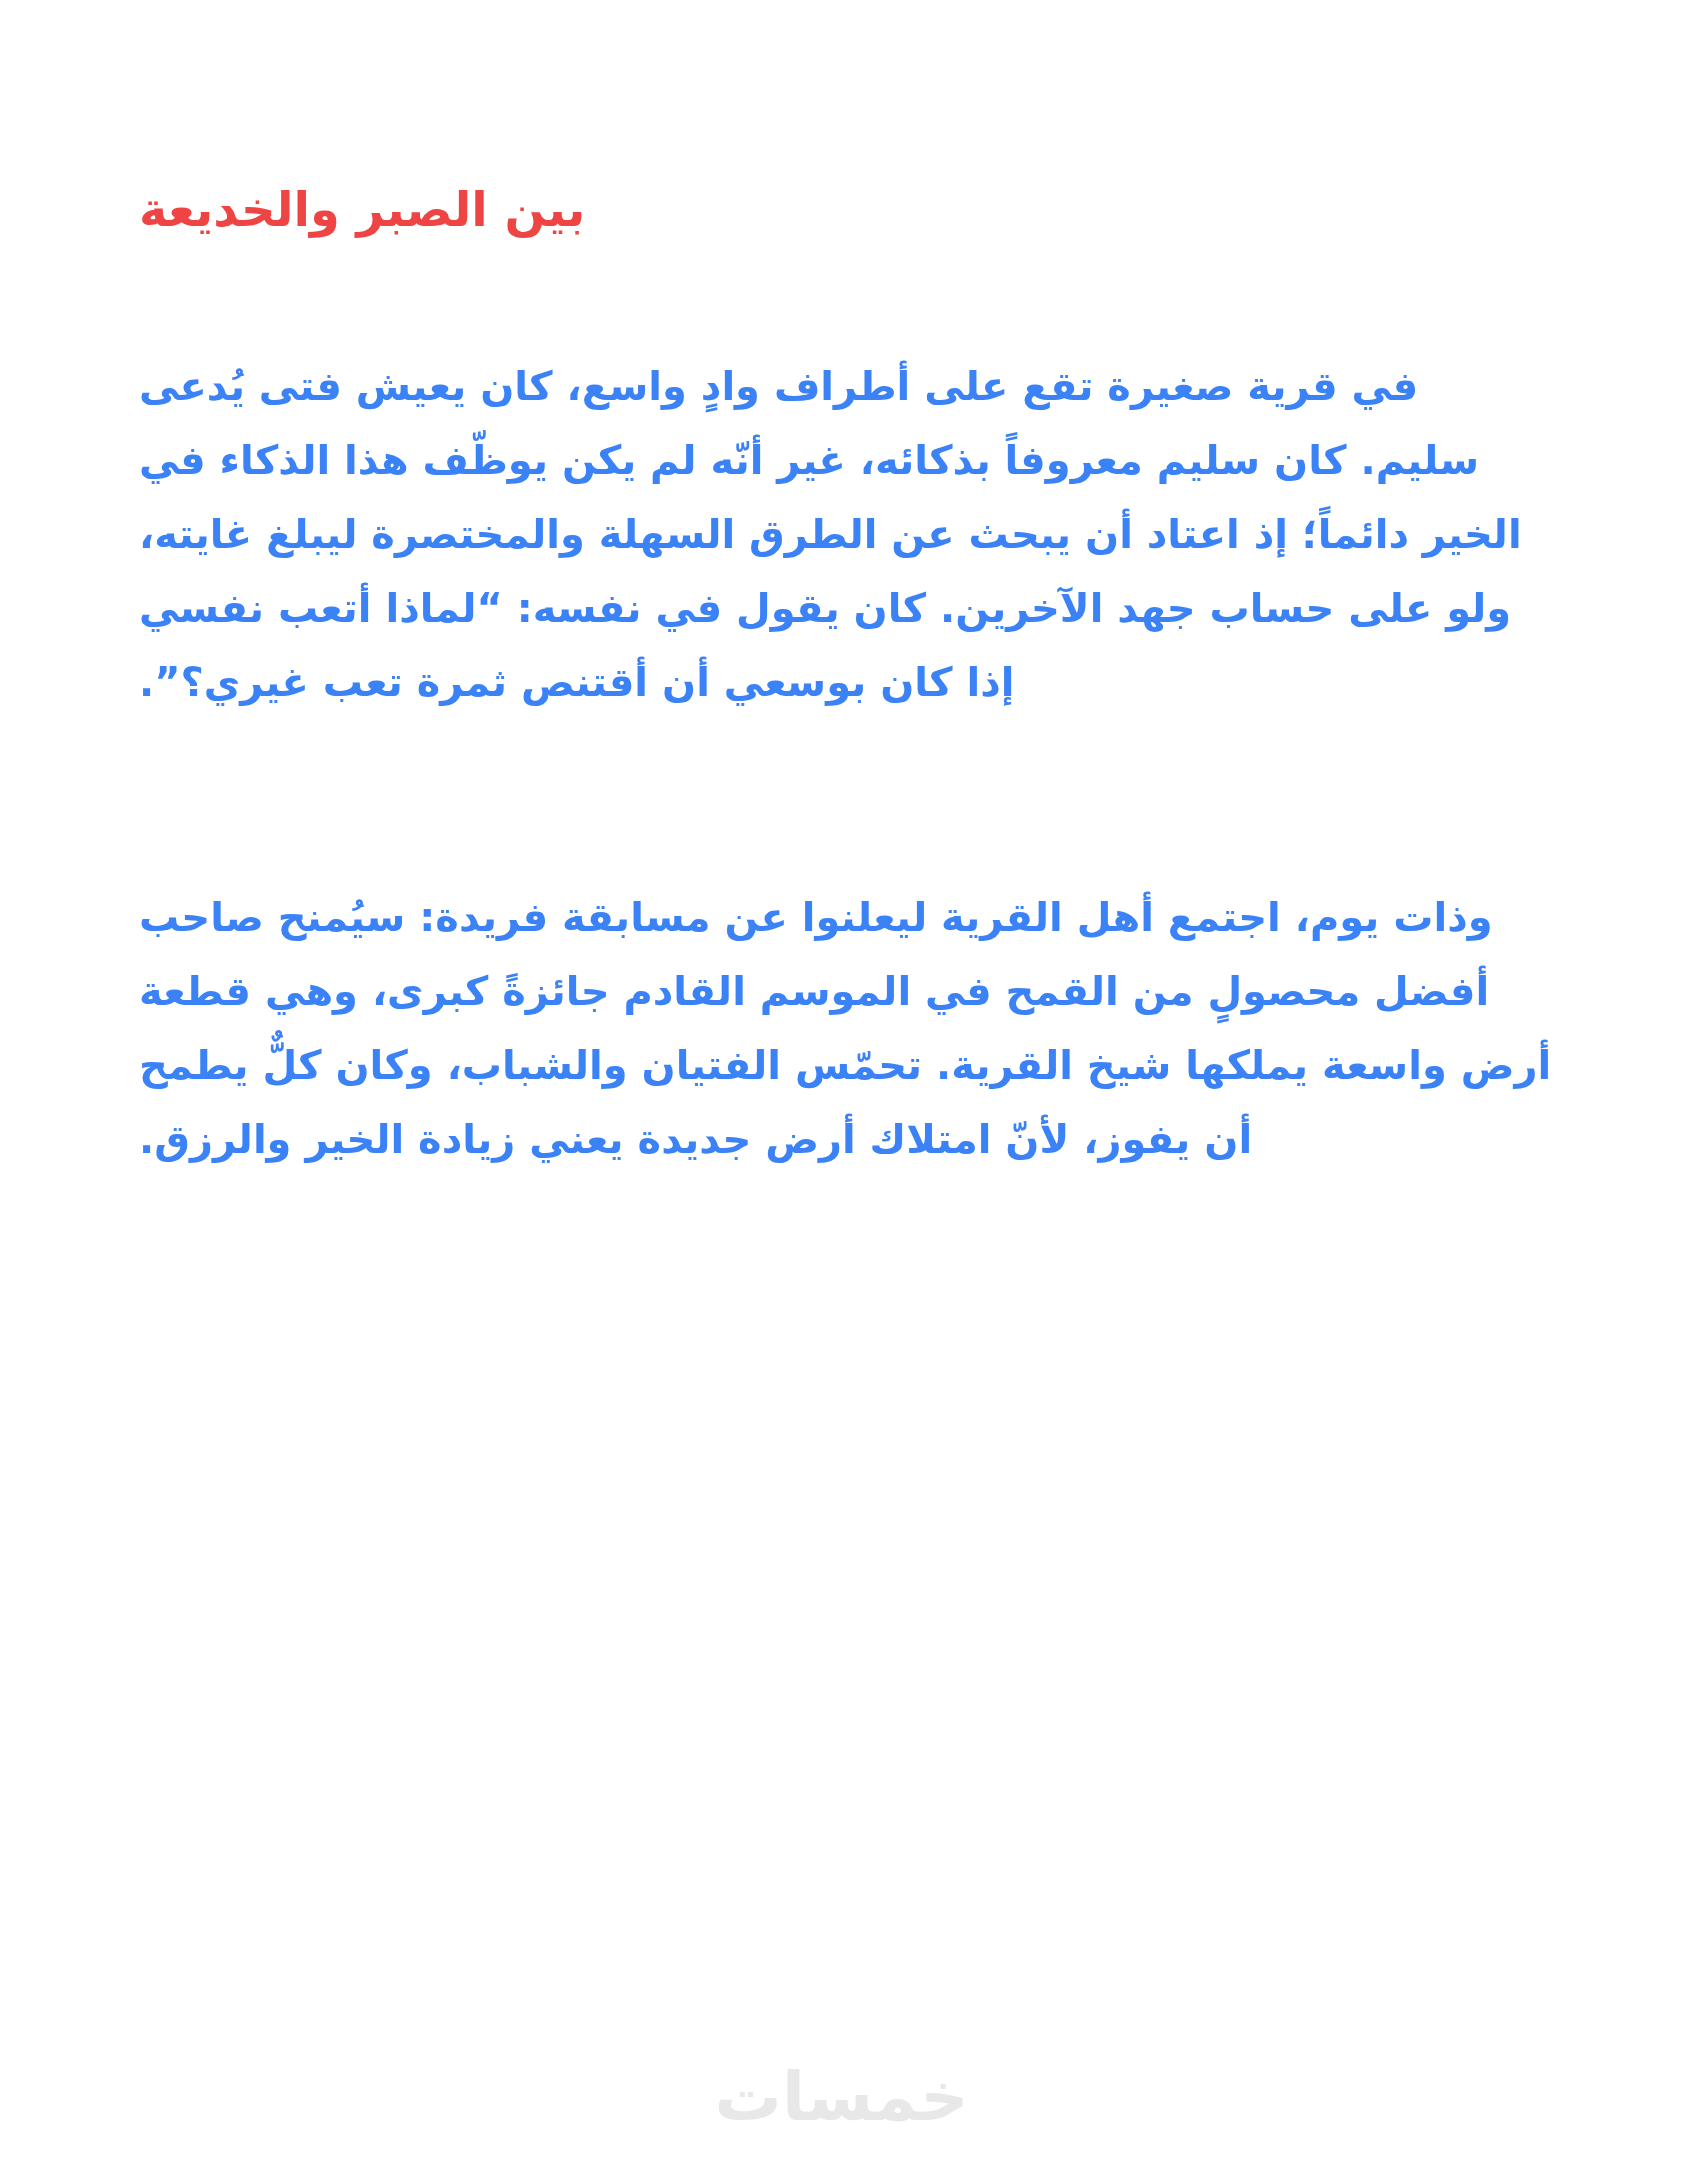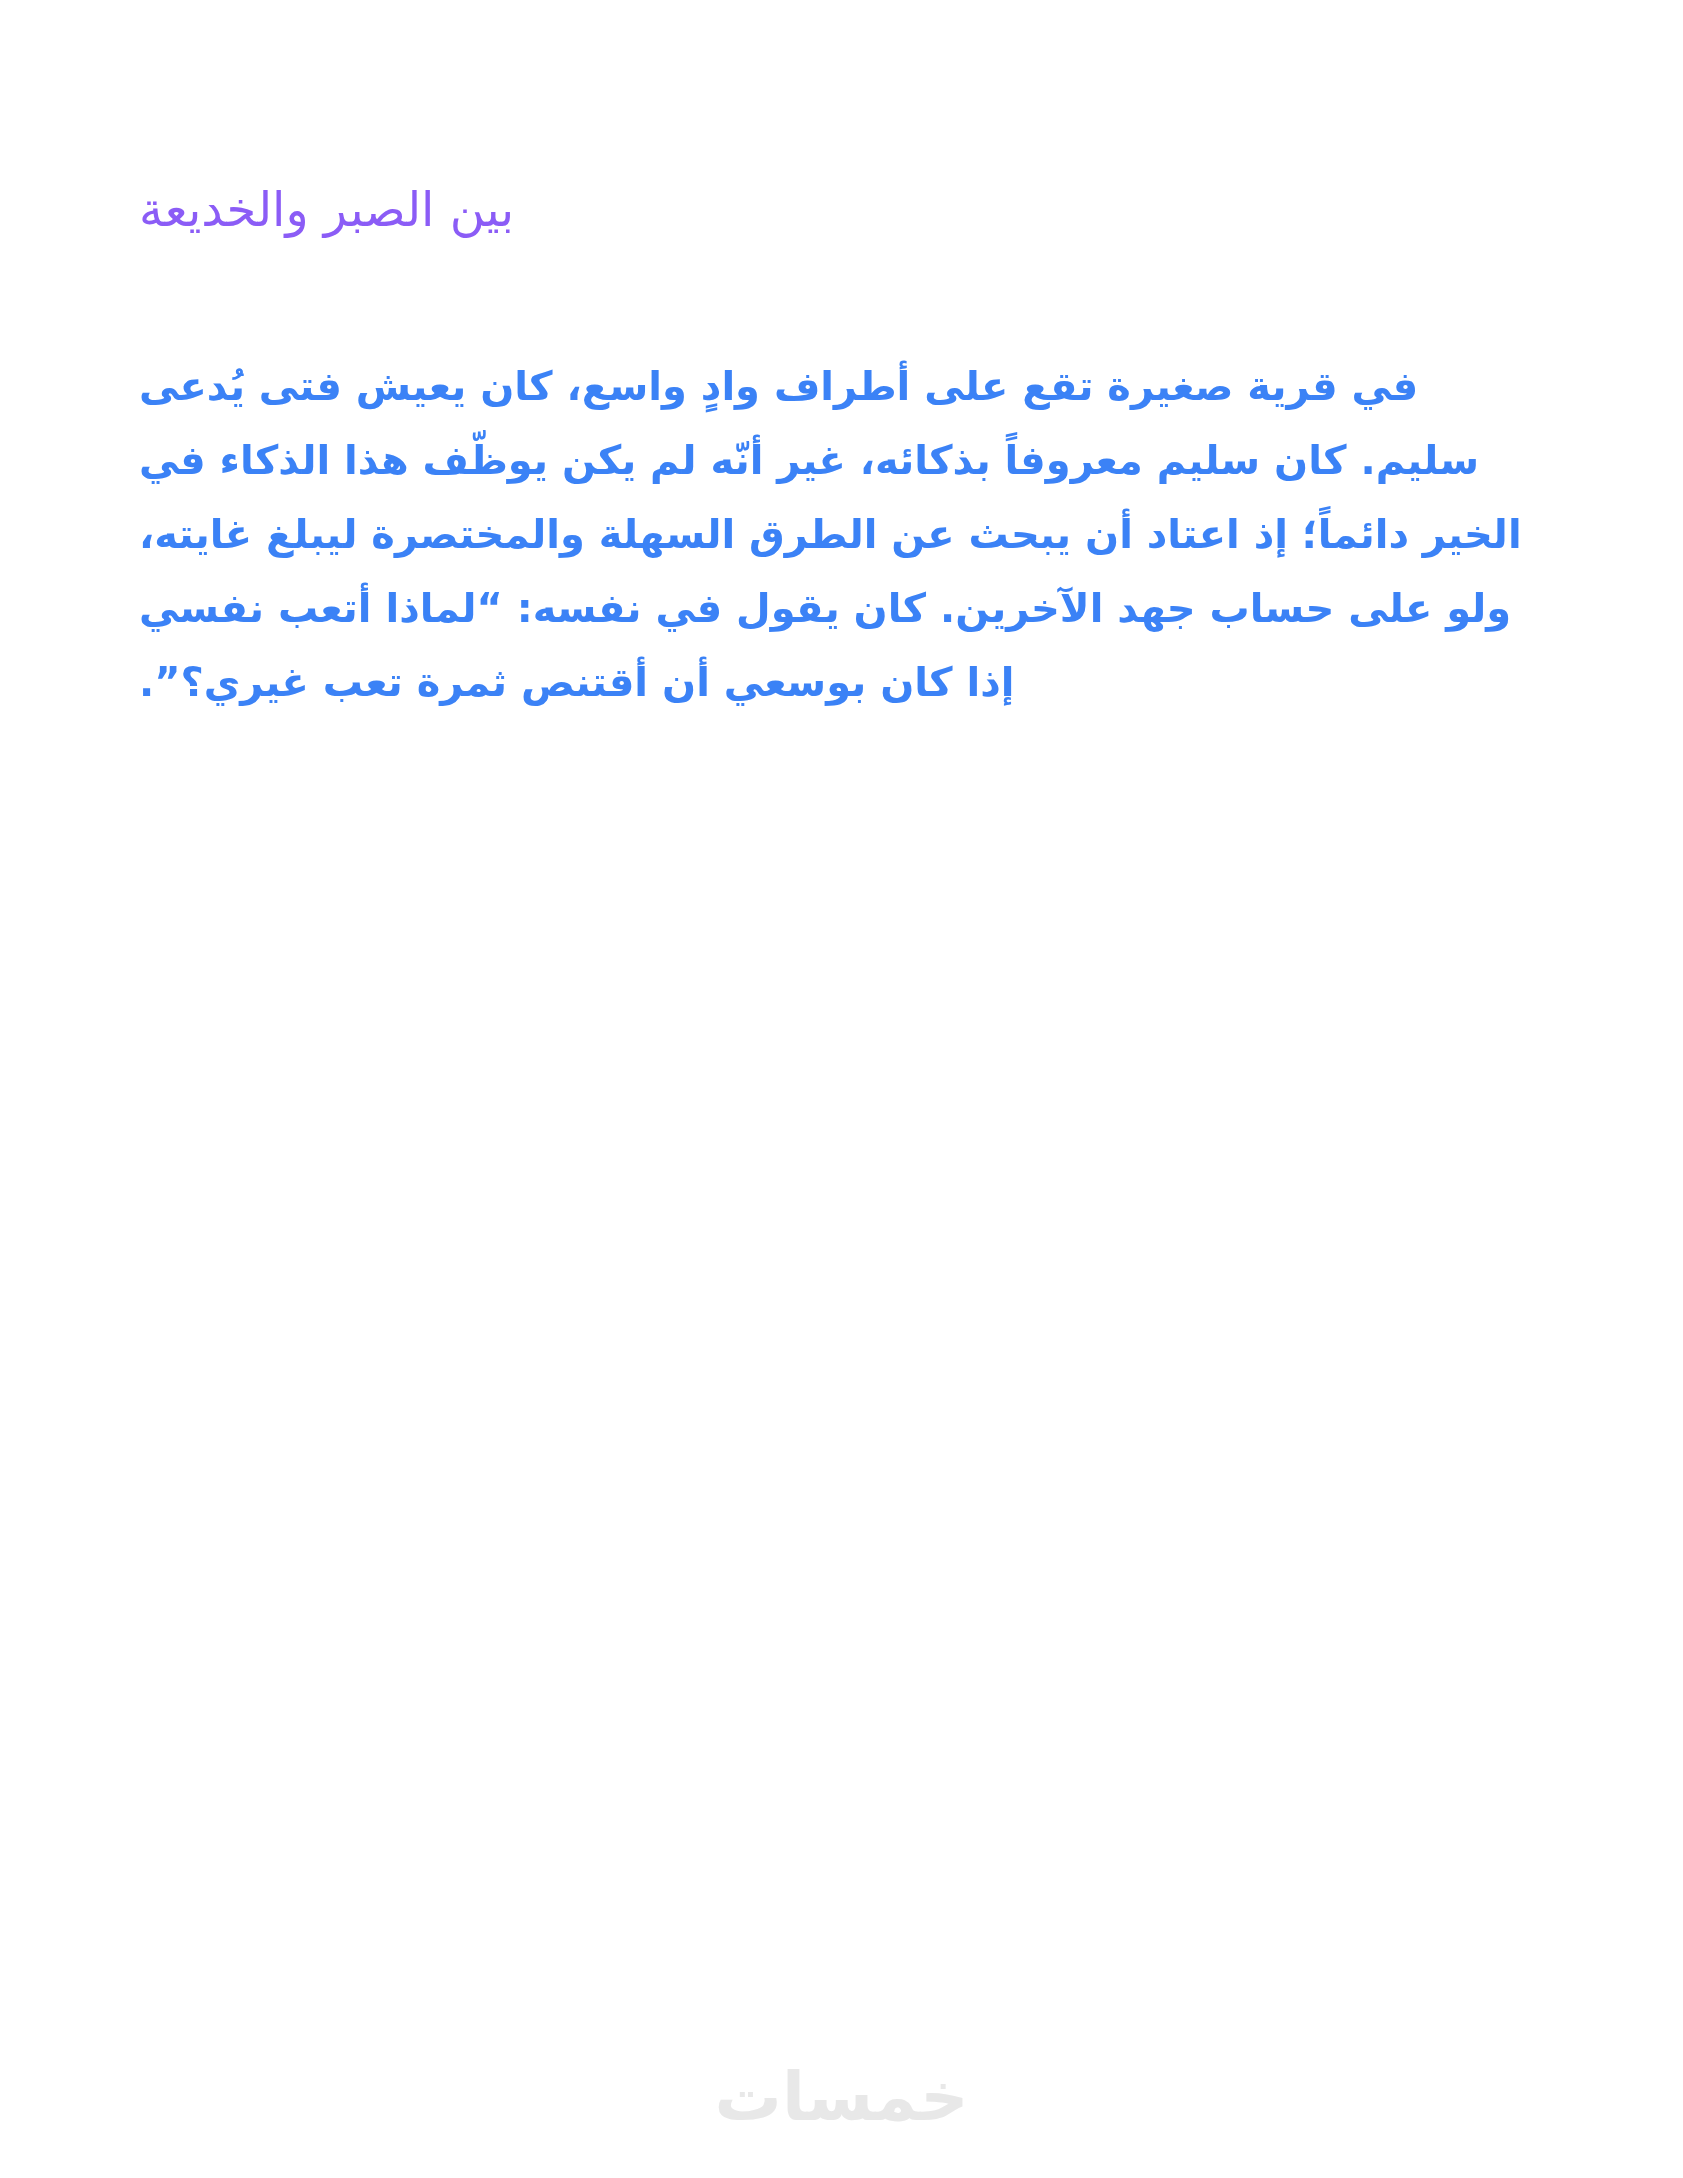--- a/index.html
+++ b/index.html
@@ -20,22 +20,22 @@
     top: 0;
     left: 139px;
     width: 1416px;
     direction: rtl;
     text-align: left; 
   }
   .heading {
     margin: 178px 0 0 0;
     font-size: 48px;
     line-height: 1.3;
-    font-weight: 400;
-    color: #8b5cf6;
+    font-weight: 700;
+    color: #ef4444;
   }
   .para {
     margin: 0;
     font-size: 40px;
     line-height: 74px;
     font-weight: 700;
     color: #3b82f6;
     text-indent: 38px; 
   }
   .p1 { margin-top: 109px; }
@@ -55,16 +55,17 @@
     user-select: none;
   }
 </style>
 </head>
 <body>
 
 <div class="page">
   <div class="content">
     <h1 class="heading">بين الصبر والخديعة</h1>
     <p class="para p1">في قرية صغيرة تقع على أطراف وادٍ واسع، كان يعيش فتى يُدعى سليم. كان سليم معروفاً بذكائه، غير أنّه لم يكن يوظّف هذا الذكاء في الخير دائماً؛ إذ اعتاد أن يبحث عن الطرق السهلة والمختصرة ليبلغ غايته، ولو على حساب جهد الآخرين. كان يقول في نفسه: “لماذا أتعب نفسي إذا كان بوسعي أن أقتنص ثمرة تعب غيري؟”.</p>
+    <p class="para p3">وذات يوم، اجتمع أهل القرية ليعلنوا عن مسابقة فريدة: سيُمنح صاحب أفضل محصولٍ من القمح في الموسم القادم جائزةً كبرى، وهي قطعة أرض واسعة يملكها شيخ القرية. تحمّس الفتيان والشباب، وكان كلٌّ يطمح أن يفوز، لأنّ امتلاك أرض جديدة يعني زيادة الخير والرزق.</p>
   </div>
   <div class="watermark">خمسات</div>
 </div>
 
 
 </body></html>

